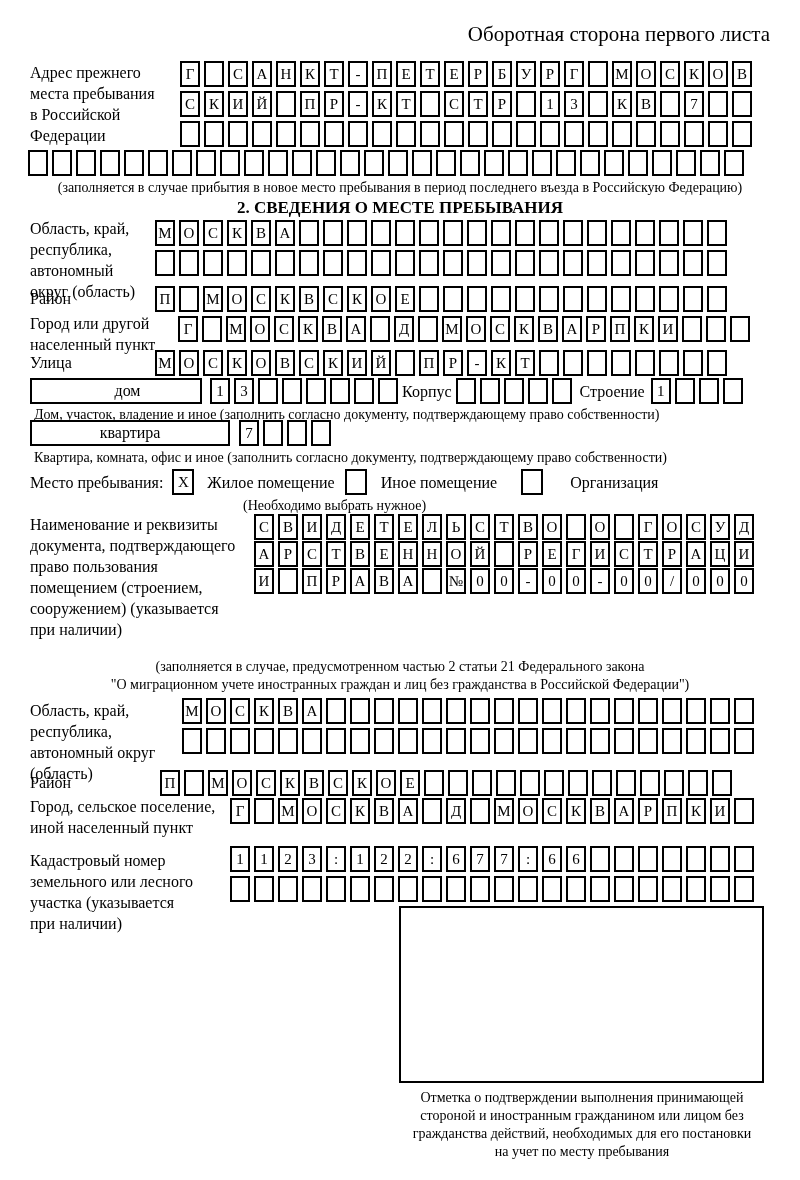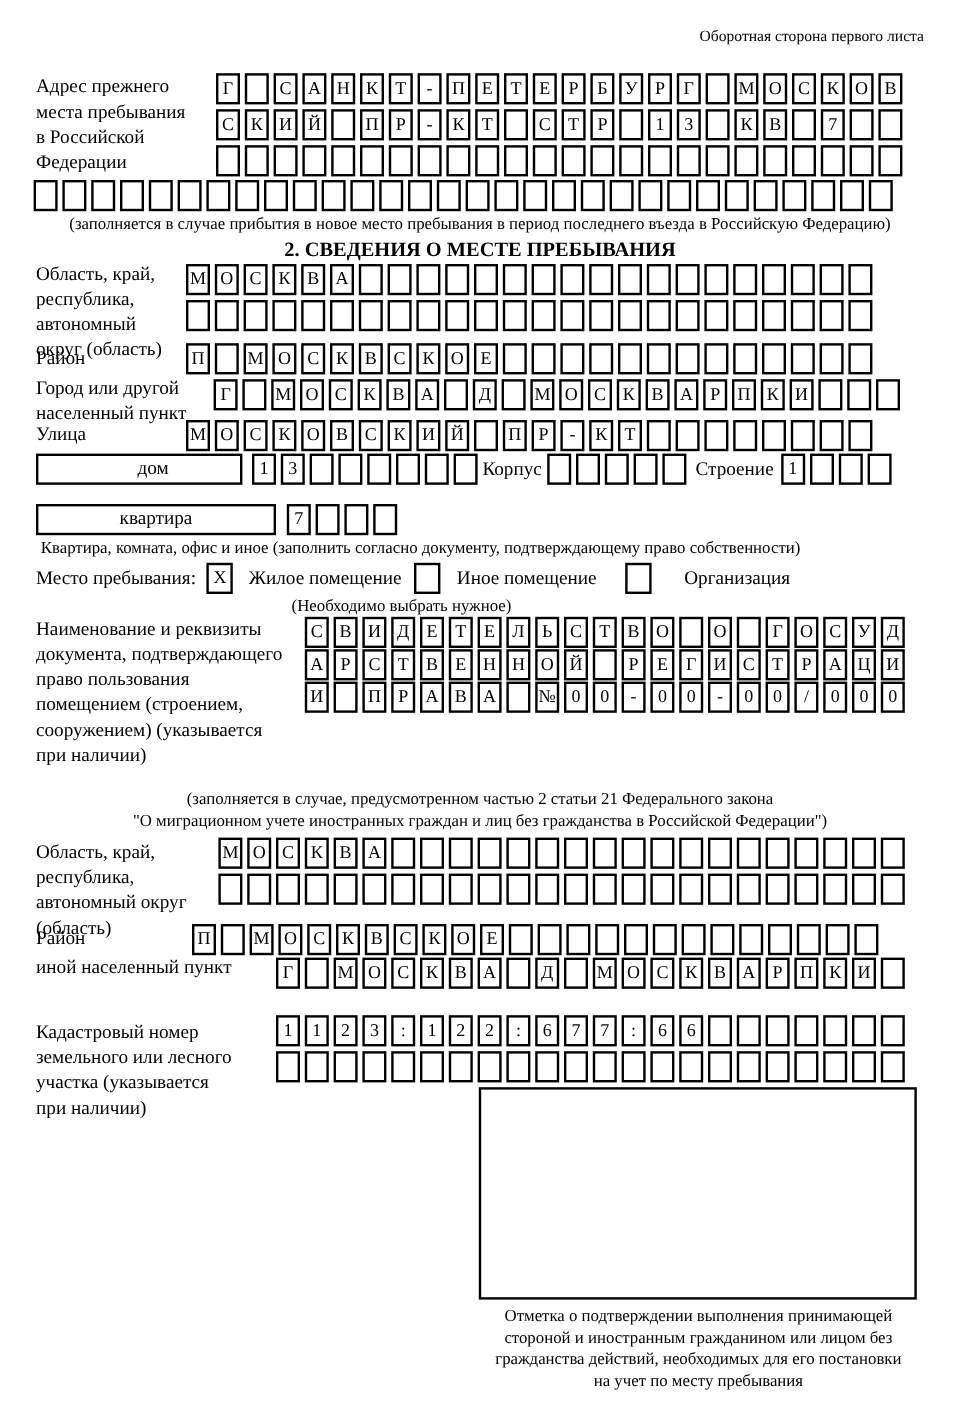--- a/index.html
+++ b/index.html
@@ -44,21 +44,21 @@
     border: 2px solid #000;
   }
   .title1 { font-size: 17px; }
   .hname { font-size: 16px; }
 </style>
 </head>
 <body>
 
 <div class="page">
 
-  <div class="abs" style="top:22px; left:0; width:770px; text-align:right; font-size:13px;">Оборотная сторона первого листа</div>
+  <div class="abs" style="top:22px; left:0; width:770px; text-align:right; font-size:21px;">Оборотная сторона первого листа</div>
 
   <div class="abs label" style="top:62px; left:30px;">
       <div>Адрес прежнего</div>
       <div>места пребывания</div>
       <div>в Российской</div>
       <div>Федерации</div>
     </div>
   <div class="abs cellrow" style="top:61px; left:180px;">
       <span class="cell">Г</span>
       <span class="cell"></span>
@@ -344,20 +344,21 @@
         <span class="cell"></span>
       </div>
     <div class="label" style="margin-left:8px;">Строение</div>
     <div class="cellrow" style="margin-left:6px;">
         <span class="cell">1</span>
         <span class="cell"></span>
         <span class="cell"></span>
         <span class="cell"></span>
       </div>
   </div>
+  <div class="abs caption" style="top:406px; left:34px;">Дом, участок, владение и иное (заполнить согласно документу, подтверждающему право собственности)</div>
 
   <div class="abs inlinerow" style="top:420px; left:30px;">
     <div class="namedbox hname" style="width:200px;">квартира</div>
     <div class="cellrow" style="margin-left:9px;">
         <span class="cell">7</span>
         <span class="cell"></span>
         <span class="cell"></span>
         <span class="cell"></span>
       </div>
   </div>
@@ -538,20 +539,21 @@
       <span class="cell"></span>
       <span class="cell"></span>
       <span class="cell"></span>
       <span class="cell"></span>
       <span class="cell"></span>
       <span class="cell"></span>
       <span class="cell"></span>
     </div>
 
   <div class="abs label" style="top:796px; left:30px;">
+      <div>Город, сельское поселение,</div>
       <div>иной населенный пункт</div>
     </div>
   <div class="abs cellrow" style="top:798px; left:230px;">
       <span class="cell">Г</span>
       <span class="cell"></span>
       <span class="cell">М</span>
       <span class="cell">О</span>
       <span class="cell">С</span>
       <span class="cell">К</span>
       <span class="cell">В</span>

